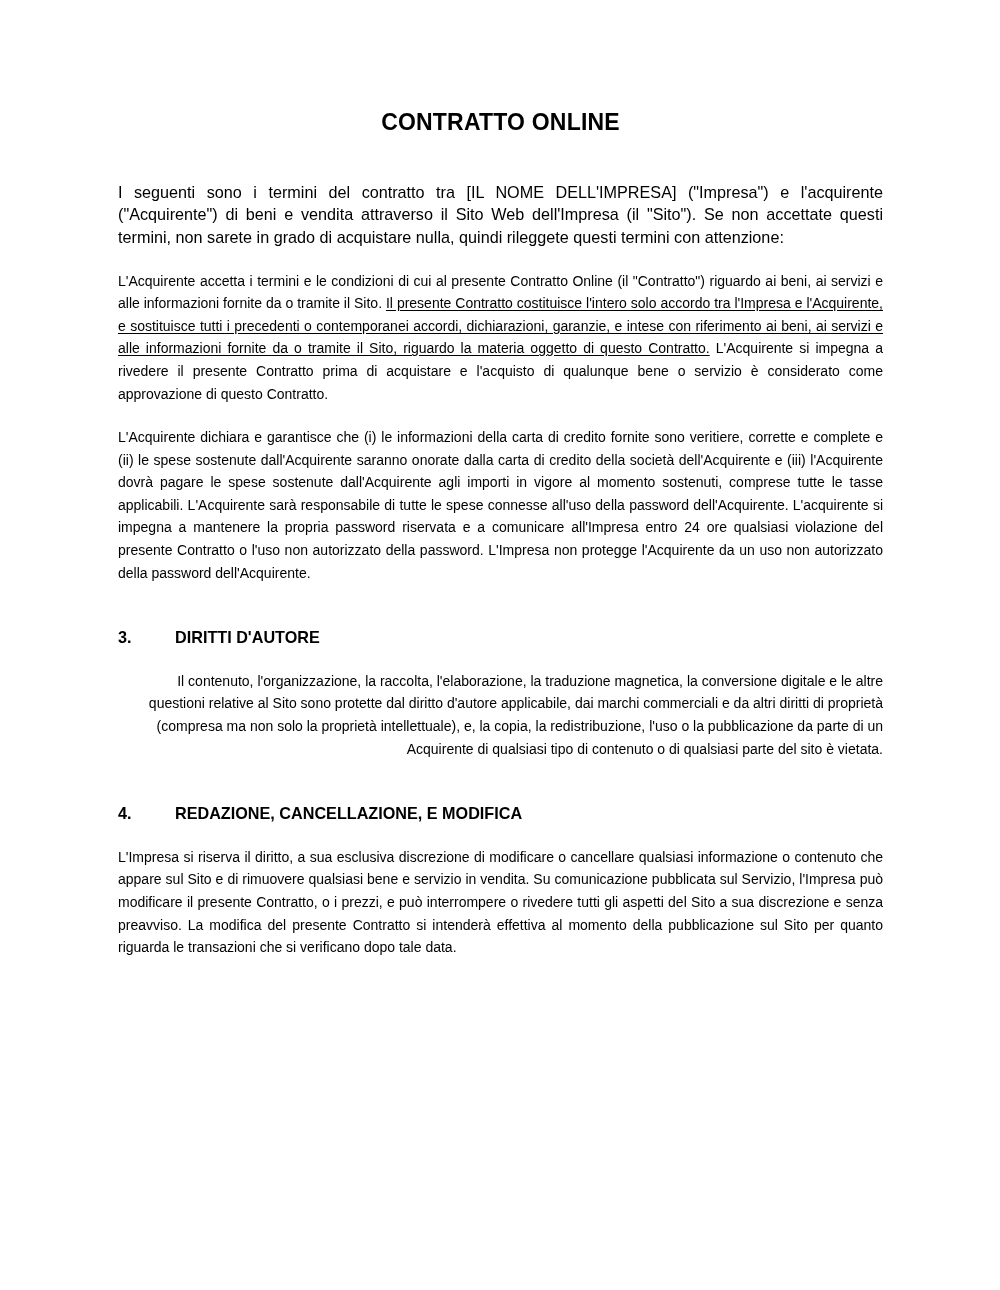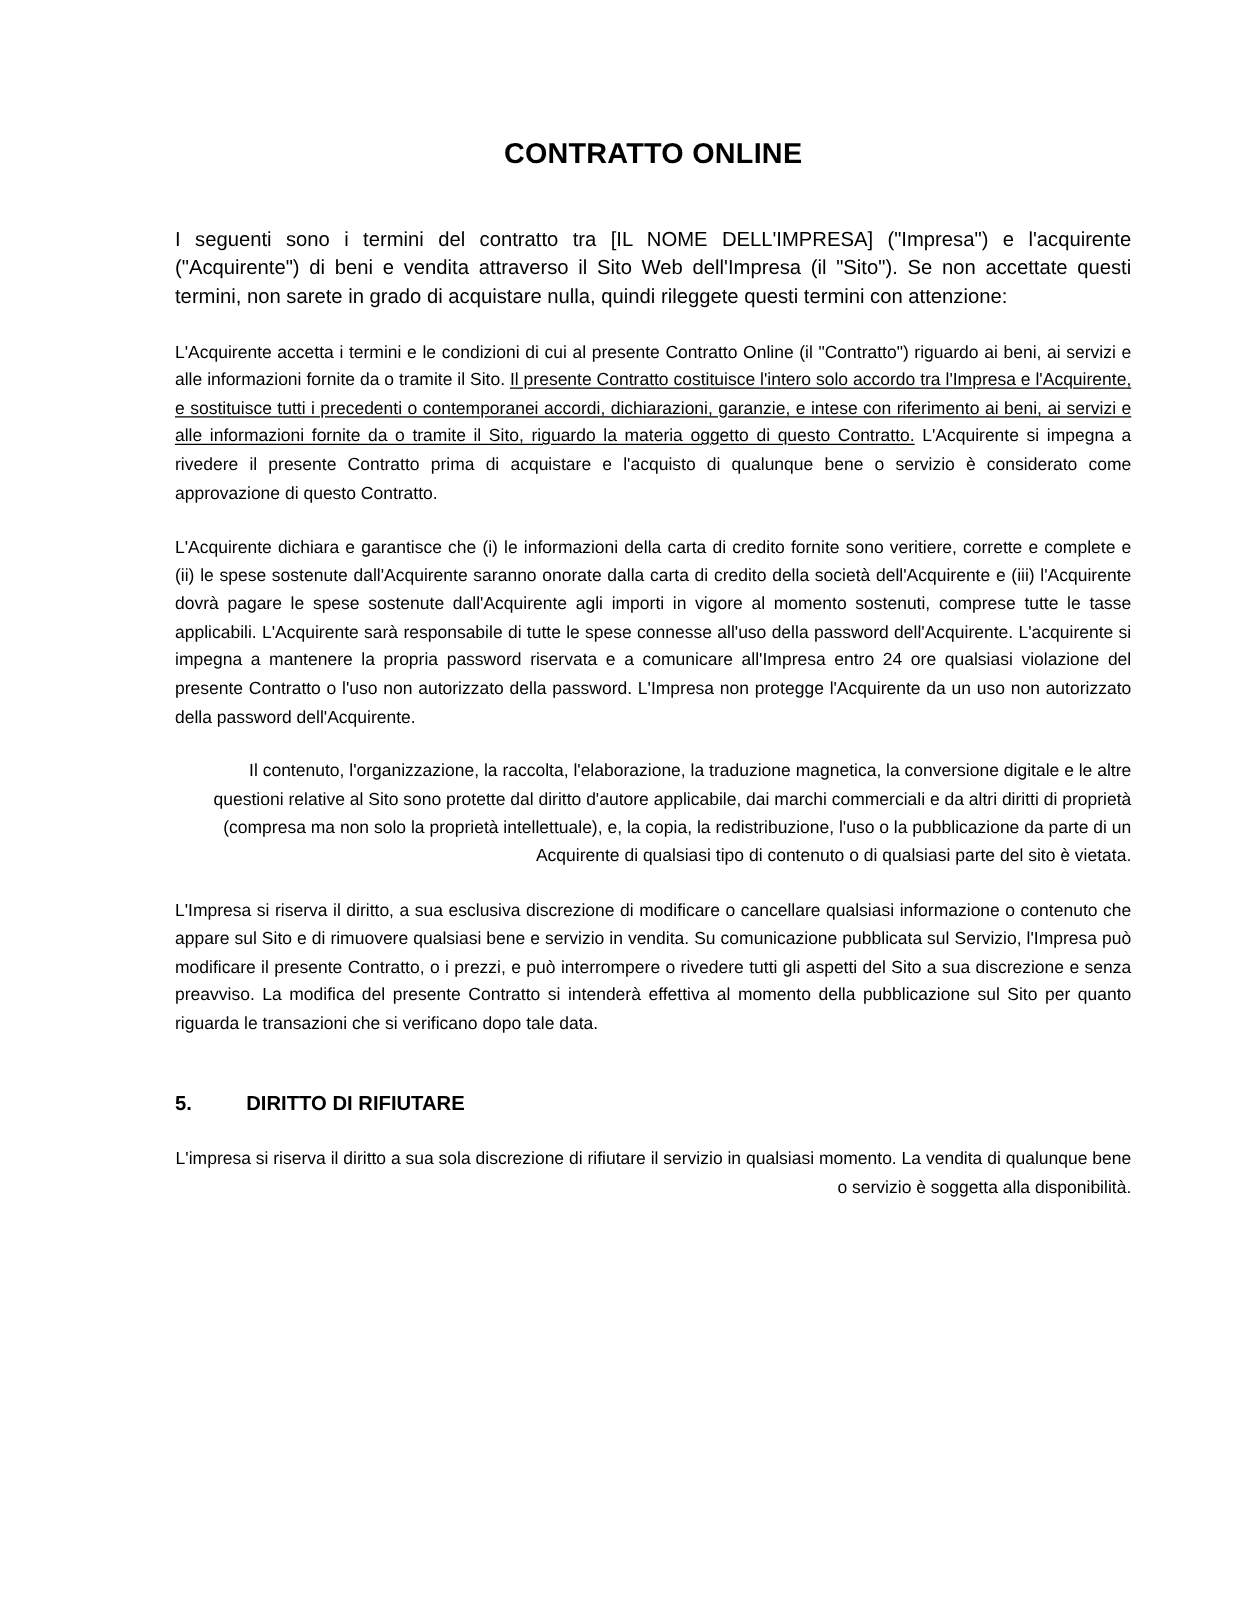--- a/index.html
+++ b/index.html
@@ -19,21 +19,20 @@
     margin: 0 auto;
     background: #ffffff;
     box-sizing: border-box;
     overflow: hidden;
   }
   .content {
     position: absolute;
     left: 118px;
     top: 0;
     width: 765px;
-    margin-left: 22px;
   }
   .doc-title {
     font-size: 23px;
     font-weight: bold;
     text-align: center;
     letter-spacing: 0.2px;
     margin: 0;
     padding-top: 108px;
     line-height: 1.25;
   }
@@ -91,28 +90,28 @@
 
     <div class="section">
       <p class="section-body justified"><span>L'Acquirente accetta i termini e le condizioni di cui al presente Contratto Online (il "Contratto") riguardo ai beni, ai servizi e alle informazioni fornite da o tramite il Sito. </span><span class="underlined">Il presente Contratto costituisce l'intero solo accordo tra l'Impresa e l'Acquirente, e sostituisce tutti i precedenti o contemporanei accordi, dichiarazioni, garanzie, e intese con riferimento ai beni, ai servizi e alle informazioni fornite da o tramite il Sito, riguardo la materia oggetto di questo Contratto.</span><span> L'Acquirente si impegna a rivedere il presente Contratto prima di acquistare e l'acquisto di qualunque bene o servizio è considerato come approvazione di questo Contratto.</span></p>
     </div>
 
     <div class="section">
       <p class="section-body justified">L'Acquirente dichiara e garantisce che (i) le informazioni della carta di credito fornite sono veritiere, corrette e complete e (ii) le spese sostenute dall'Acquirente saranno onorate dalla carta di credito della società dell'Acquirente e (iii) l'Acquirente dovrà pagare le spese sostenute dall'Acquirente agli importi in vigore al momento sostenuti, comprese tutte le tasse applicabili. L'Acquirente sarà responsabile di tutte le spese connesse all'uso della password dell'Acquirente. L'acquirente si impegna a mantenere la propria password riservata e a comunicare all'Impresa entro 24 ore qualsiasi violazione del presente Contratto o l'uso non autorizzato della password. L'Impresa non protegge l'Acquirente da un uso non autorizzato della password dell'Acquirente.</p>
     </div>
 
     <div class="section">
+      <div class="section-heading">
+        <span class="section-number">3.</span><span>DIRITTI D'AUTORE</span>
+      </div>
       <p class="section-body left">Il contenuto, l'organizzazione, la raccolta, l'elaborazione, la traduzione magnetica, la conversione digitale e le altre questioni relative al Sito sono protette dal diritto d'autore applicabile, dai marchi commerciali e da altri diritti di proprietà (compresa ma non solo la proprietà intellettuale), e, la copia, la redistribuzione, l'uso o la pubblicazione da parte di un Acquirente di qualsiasi tipo di contenuto o di qualsiasi parte del sito è vietata.</p>
     </div>
 
     <div class="section">
+      <div class="section-heading">
+        <span class="section-number">4.</span><span>REDAZIONE, CANCELLAZIONE, E MODIFICA</span>
+      </div>
       <p class="section-body justified">L'Impresa si riserva il diritto, a sua esclusiva discrezione di modificare o cancellare qualsiasi informazione o contenuto che appare sul Sito e di rimuovere qualsiasi bene e servizio in vendita. Su comunicazione pubblicata sul Servizio, l'Impresa può modificare il presente Contratto, o i prezzi, e può interrompere o rivedere tutti gli aspetti del Sito a sua discrezione e senza preavviso. La modifica del presente Contratto si intenderà effettiva al momento della pubblicazione sul Sito per quanto riguarda le transazioni che si verificano dopo tale data.</p>
     </div>
 
-    <div class="section">
-      <div class="section-heading">
-        <span class="section-number">5.</span><span>DIRITTO DI RIFIUTARE</span>
-      </div>
-      <p class="section-body left">L'impresa si riserva il diritto a sua sola discrezione di rifiutare il servizio in qualsiasi momento. La vendita di qualunque bene o servizio è soggetta alla disponibilità.</p>
-    </div>
 
   </div>
 </div>
 
 </body></html>

